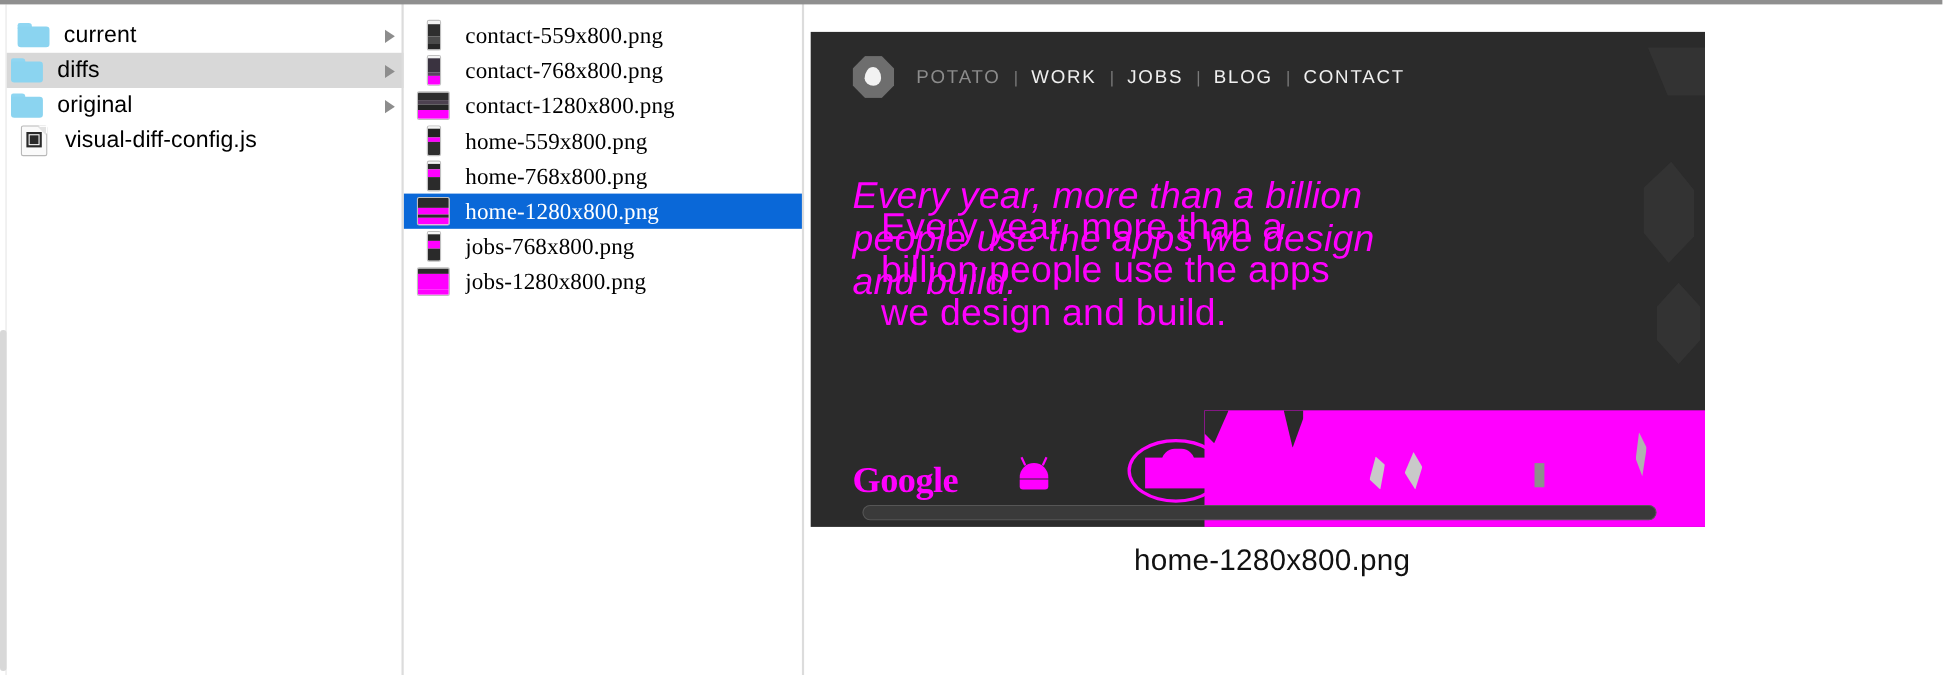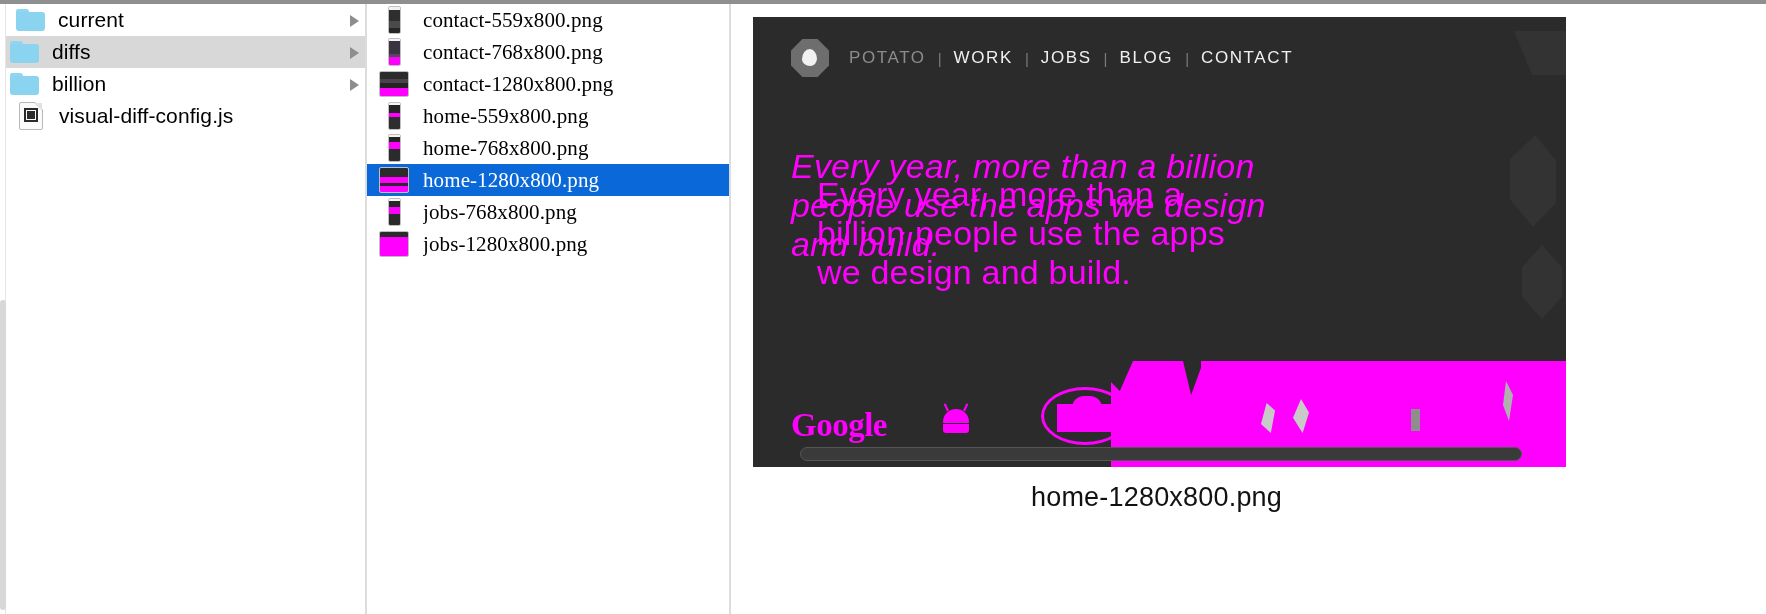--- a/index.html
+++ b/index.html
@@ -28,21 +28,21 @@
     width: 1766px; height: 4px;
     background: #8f8f8f;
     z-index: 40;
   }
 
   
   .column {
     position: relative;
     height: 614px;
     background: #ffffff;
-    padding-top: 0;
+    padding-top: 12px;
     flex: 0 0 auto;
   }
   .col-divider {
     position: absolute;
     top: 0; right: 0;
     width: 2px; height: 614px;
     background: #dcdcdc;
     z-index: 5;
   }
 
@@ -181,21 +181,21 @@
 
   
   .preview-wrap {
     position: relative;
     width: 100%;
     height: 100%;
     padding-top: 4px;
   }
   .preview-stage {
     position: absolute;
-    left: 22px; top: 17px;
+    left: 6px; top: 17px;
     width: 813px; height: 450px;
     background: #2b2b2b;
     overflow: hidden;
   }
 
   
   .pv-nav {
     position: absolute;
     left: 38px; top: 22px;
     display: flex; align-items: center;
@@ -395,21 +395,21 @@
         </span>
       <span class="label">diffs</span>
       <span class="disclosure on"></span>
     </div>
 
     <div class="row">
       <span class="icon-folder">
           <i class="tab"></i>
           <i class="body"></i>
         </span>
-      <span class="label">billion</span>
+      <span class="label">original</span>
       <span class="disclosure on"></span>
     </div>
 
     <div class="row" style="padding-left:19px;">
       <span class="icon-doc">
         <i class="corner-fold"></i>
           <i class="sq-out"></i>
           <i class="sq-in"></i>
       </span>
       <span class="label" style="margin-left:16px;">visual-diff-config.js</span>

